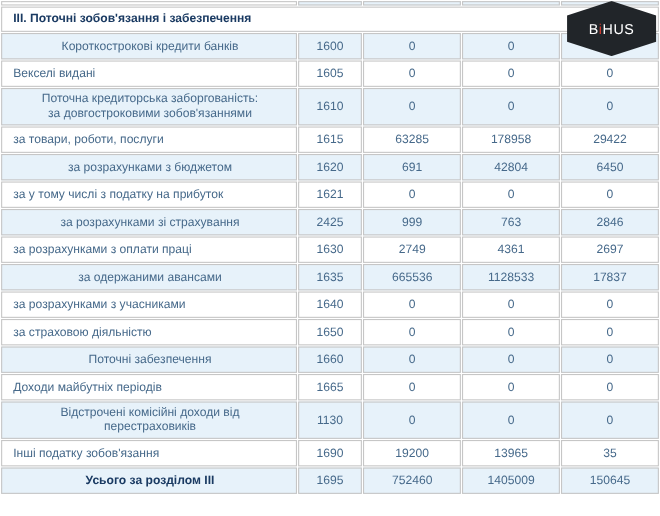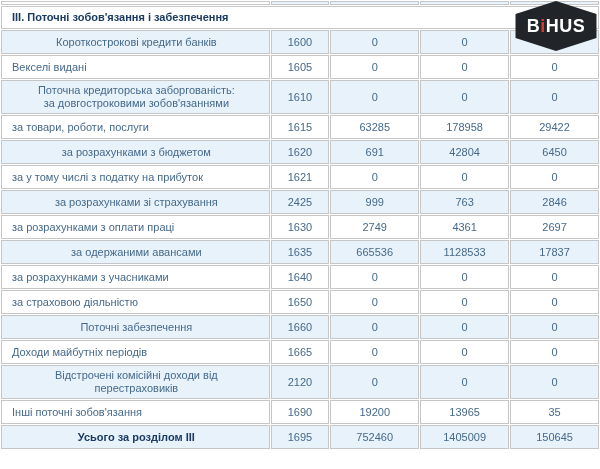--- a/index.html
+++ b/index.html
@@ -28,21 +28,21 @@
   }
   tr.sliver td{height:2px;padding:0;}
   .logo{
     position:absolute;left:512px;top:1px;width:88px;height:50px;
     background:#212529;
     clip-path:polygon(50% 0%, 96% 26%, 96% 74%, 50% 100%, 4% 74%, 4% 26%);
     display:flex;align-items:center;justify-content:center;
     z-index:5;
   }
   .logo-text{
-    color:#ffffff;font-weight:bold;font-size:18px;letter-spacing:0.5px;
+    color:#ffffff;font-weight:normal;font-size:13px;letter-spacing:0.5px;
     font-family:"Liberation Sans", sans-serif;
   }
   .logo-accent{color:#d63a2e;}
 </style>
 </head>
 <body>
 
 <table>
   <colgroup>
     <col style="width:266px">
@@ -150,27 +150,27 @@
       </tr>
       <tr class="">
         <td class="c-label">Доходи майбутніх періодів</td>
         <td class="c-code">1665</td>
         <td class="c-val">0</td>
         <td class="c-val">0</td>
         <td class="c-val">0</td>
       </tr>
       <tr class="alt">
         <td class="c-label">Відстрочені комісійні доходи від перестраховиків</td>
-        <td class="c-code">2120</td>
+        <td class="c-code">1130</td>
         <td class="c-val">0</td>
         <td class="c-val">0</td>
         <td class="c-val">0</td>
       </tr>
       <tr class="">
-        <td class="c-label">Інші поточні зобов'язання</td>
+        <td class="c-label">Інші податку зобов'язання</td>
         <td class="c-code">1690</td>
         <td class="c-val">19200</td>
         <td class="c-val">13965</td>
         <td class="c-val">35</td>
       </tr>
       <tr class="alt total">
         <td class="c-label">Усього за розділом III</td>
         <td class="c-code">1695</td>
         <td class="c-val">752460</td>
         <td class="c-val">1405009</td>

